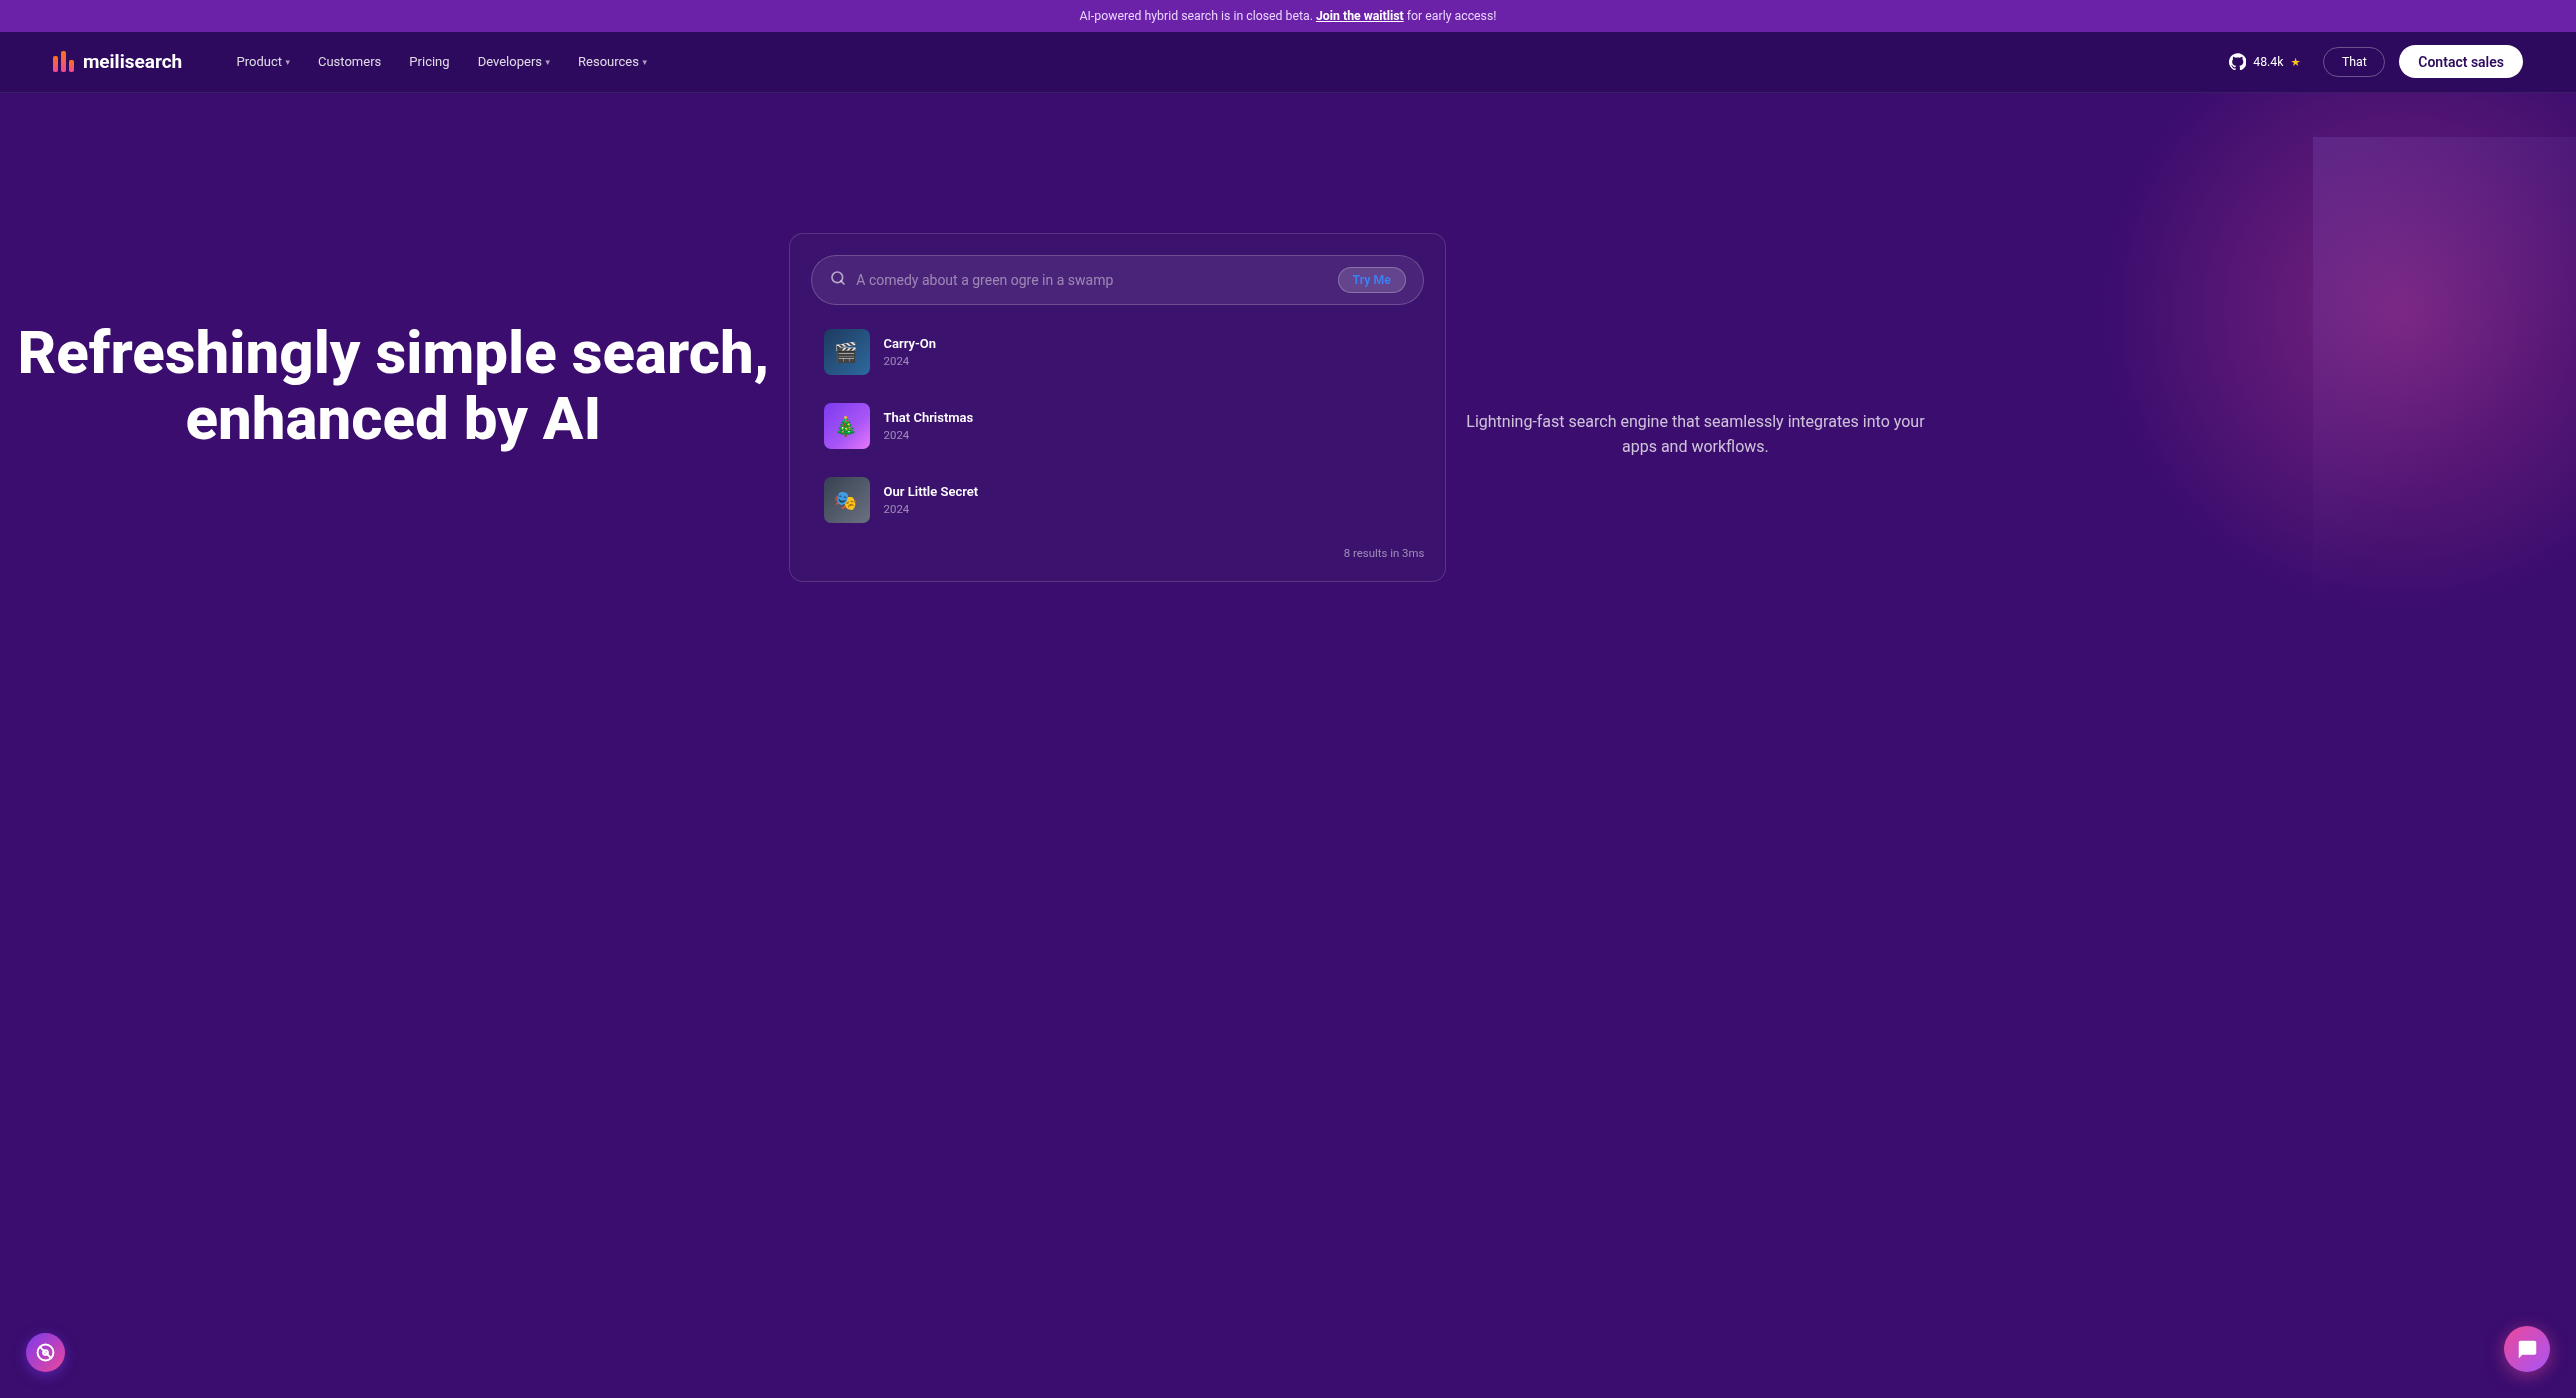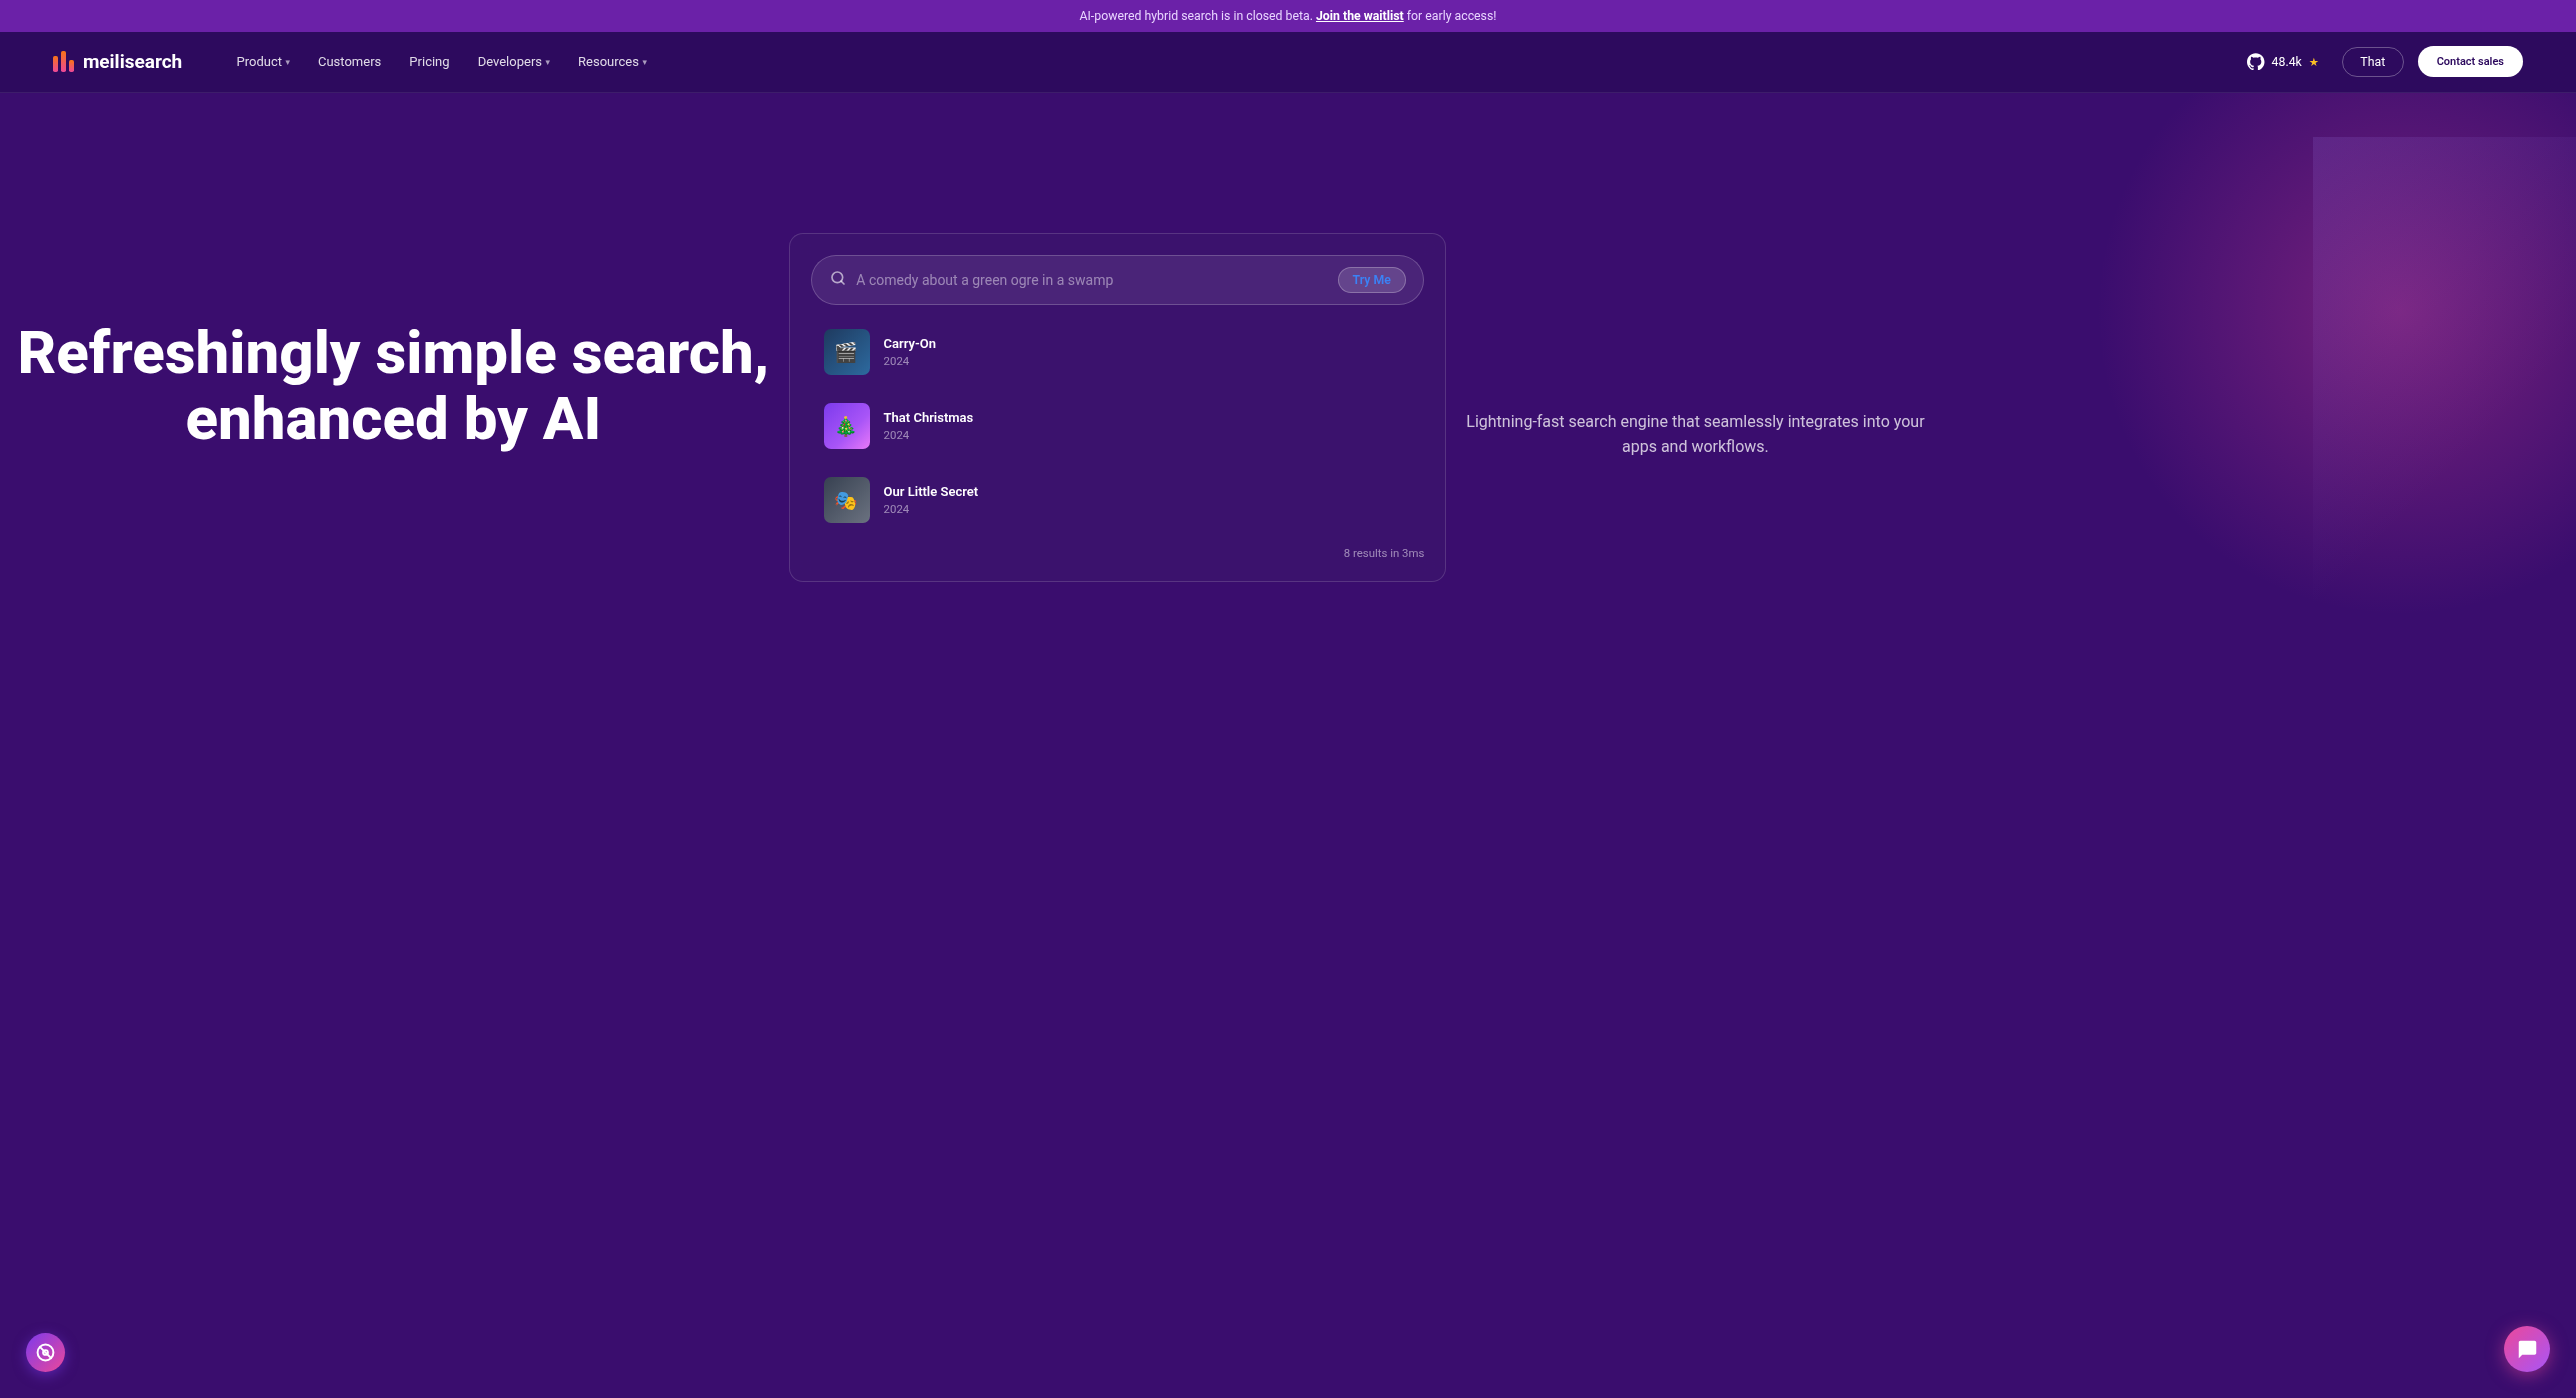--- a/index.html
+++ b/index.html
@@ -115,21 +115,21 @@
       font-size: 12.3px;
       cursor: pointer;
       font-family: inherit;
     }
     .contact-btn {
       background: white;
       color: #2d0a5e;
       border: none;
       padding: 8.8px 19px;
       border-radius: 17.5px;
-      font-size: 11px;
+      font-size: 14px;
       font-weight: 600;
       cursor: pointer;
       font-family: inherit;
       text-align: center;
     }
 
     
     .hero {
       position: relative;
       display: flex;

